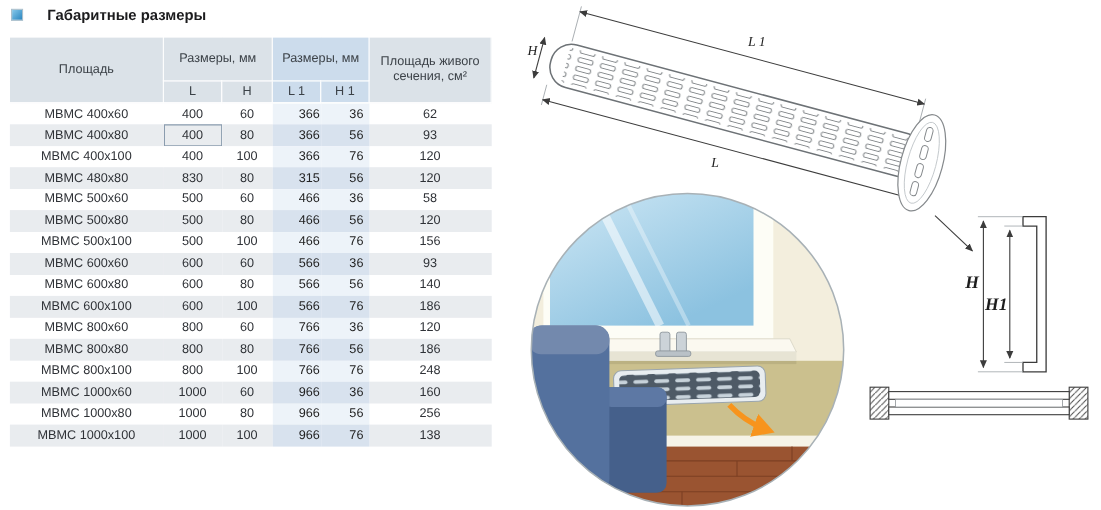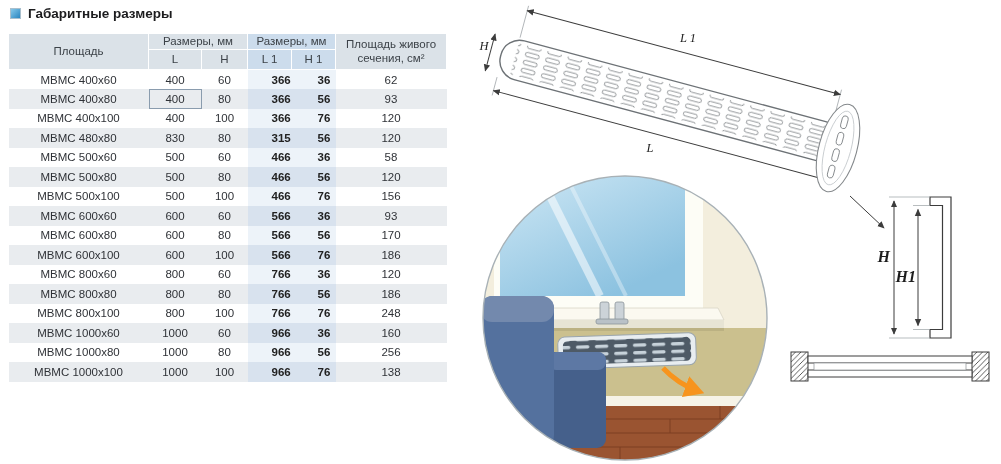--- a/index.html
+++ b/index.html
@@ -4,40 +4,40 @@
 <style>
   * { box-sizing: border-box; margin: 0; padding: 0; }
   html,body { width: 1001px; height: 464px; }
   body {
     position: relative;
     font-family: "Liberation Sans", sans-serif;
     background: #ffffff;
     overflow: hidden;
     color: #2f3237;
   }
-  .title-row { position: absolute; left: 10px; top: 6px; display: flex; align-items: center; gap: 7px; }
+  .title-row { position: absolute; left: 10px; top: 6px; display: flex; align-items: center; gap: 22px; }
   .bullet { width: 11px; height: 11px; background: linear-gradient(135deg,#85c8ea,#2a86c0); border: 1px solid #a9bfcd; }
   .page-title { font-size: 13.5px; font-weight: bold; color: #1c1c1e; }
 
   table.dims { position: absolute; left: 8px; top: 33px; width: 438px;
     border-collapse: collapse; table-layout: fixed; font-size: 11.5px; }
   table.dims th {
     font-weight: normal; background: #dbe2e8; color: #3c4248;
     border: 1px solid #ffffff; padding: 1px 2px; text-align: center;
     vertical-align: middle; line-height: 1.15;
   }
-  table.dims thead tr:first-child th { height: 16px; }
+  table.dims thead tr:first-child th { height: 40px; }
   table.dims thead tr:last-child th { height: 20px; }
   table.dims th.blue { background: #ccdcec; }
   table.dims td {
     padding: 0 3px; height: 19.5px; text-align: center; vertical-align: middle;
     background: #ffffff; white-space: nowrap;
   }
   table.dims tbody tr:nth-child(even) td { background: #e9ecef; }
-  table.dims td.c1 { font-weight: bold; color: #222; background: #edf3f9; padding-left: 24px; }
+  table.dims td.c1 { font-weight: normal; color: #222; background: #edf3f9; padding-left: 24px; }
   table.dims tbody tr:nth-child(even) td.c1 { background: #d8e2ee; }
   table.dims td.sel { box-shadow: inset 0 0 0 1px #8a9cae; }
 
   svg.illus { position: absolute; left: 460px; top: 0; }
   svg.illus text.dim { font: italic 12.5px "Liberation Serif", serif; fill: #222; }
   svg.illus text.dimbig { font: italic bold 16px "Liberation Serif", serif; fill: #1d1d1d; }
 </style>
 </head>
 <body>
 
@@ -133,21 +133,21 @@
       <td class="c1">566</td>
       <td class="c1">36</td>
       <td>93</td>
     </tr>
     <tr>
       <td>МВМС 600x80</td>
       <td>600</td>
       <td>80</td>
       <td class="c1">566</td>
       <td class="c1">56</td>
-      <td>170</td>
+      <td>140</td>
     </tr>
     <tr>
       <td>МВМС 600x100</td>
       <td>600</td>
       <td>100</td>
       <td class="c1">566</td>
       <td class="c1">76</td>
       <td>186</td>
     </tr>
     <tr>

